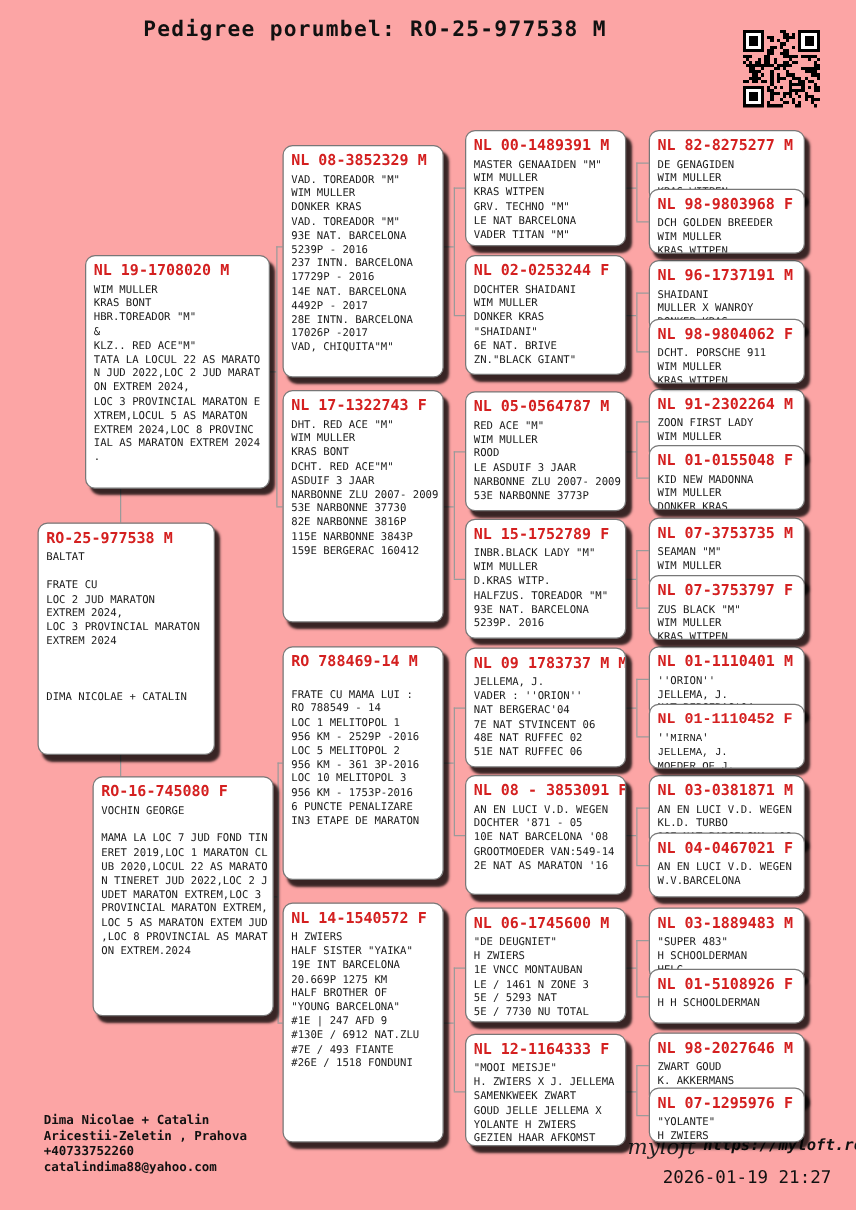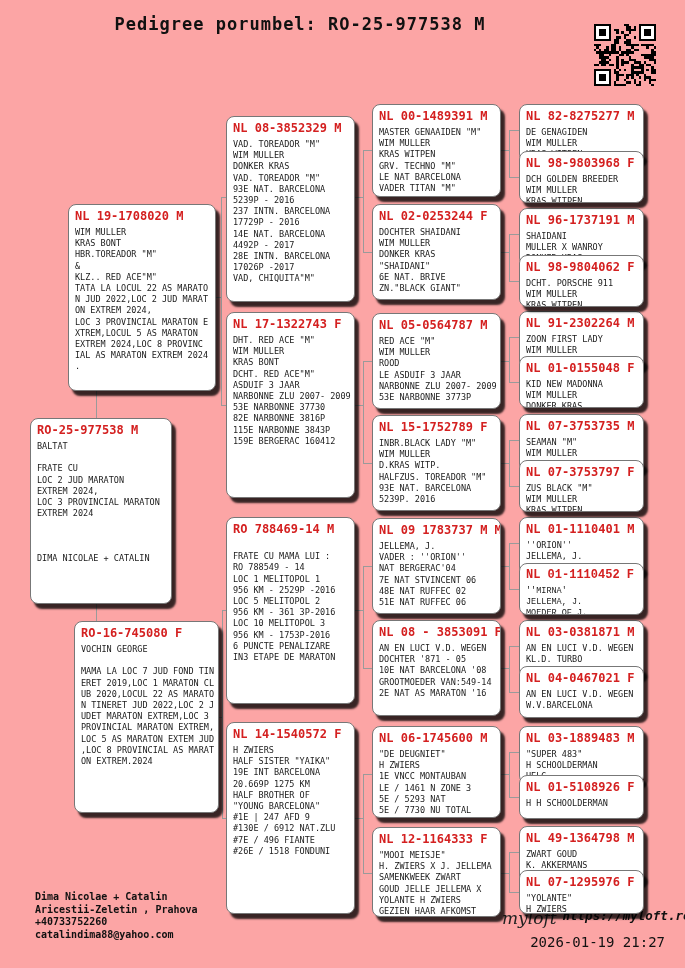--- a/index.html
+++ b/index.html
@@ -390,21 +390,21 @@
       <div class="box" style="left: 226px; top: 722px; width: 129px; height: 192px; z-index: 1;">
         <div class="bh">NL 14-1540572 F</div>
         <div class="bl">H ZWIERS</div>
         <div class="bl">HALF SISTER "YAIKA"</div>
         <div class="bl">19E INT BARCELONA</div>
         <div class="bl">20.669P 1275 KM</div>
         <div class="bl">HALF BROTHER OF</div>
         <div class="bl">"YOUNG BARCELONA"</div>
         <div class="bl">#1E | 247 AFD 9</div>
         <div class="bl">#130E / 6912 NAT.ZLU</div>
-        <div class="bl">#7E / 496 FIANTE</div>
+        <div class="bl">#7E / 493 FIANTE</div>
         <div class="bl">#26E / 1518 FONDUNI</div>
       </div>
       <div class="box" style="left: 372px; top: 104px; width: 129px; height: 93px; z-index: 1;">
         <div class="bh">NL 00-1489391 M</div>
         <div class="bl">MASTER GENAAIDEN "M"</div>
         <div class="bl">WIM MULLER</div>
         <div class="bl">KRAS WITPEN</div>
         <div class="bl">GRV. TECHNO "M"</div>
         <div class="bl">LE NAT BARCELONA</div>
         <div class="bl">VADER TITAN "M"</div>
@@ -546,21 +546,21 @@
         <div class="bh">NL 03-1889483 M</div>
         <div class="bl">"SUPER 483"</div>
         <div class="bl">H SCHOOLDERMAN</div>
         <div class="bl">HELG</div>
       </div>
       <div class="box" style="left: 519px; top: 775px; width: 125px; height: 44px; z-index: 2;">
         <div class="bh">NL 01-5108926 F</div>
         <div class="bl">H H SCHOOLDERMAN</div>
       </div>
       <div class="box" style="left: 519px; top: 826px; width: 125px; height: 58px; z-index: 1;">
-        <div class="bh">NL 49-1364798 M</div>
+        <div class="bh">NL 98-2027646 M</div>
         <div class="bl">ZWART GOUD</div>
         <div class="bl">K. AKKERMANS</div>
       </div>
       <div class="box" style="left: 519px; top: 870px; width: 125px; height: 44px; z-index: 2;">
         <div class="bh">NL 07-1295976 F</div>
         <div class="bl">"YOLANTE"</div>
         <div class="bl">H ZWIERS</div>
       </div>
     </div>
 

